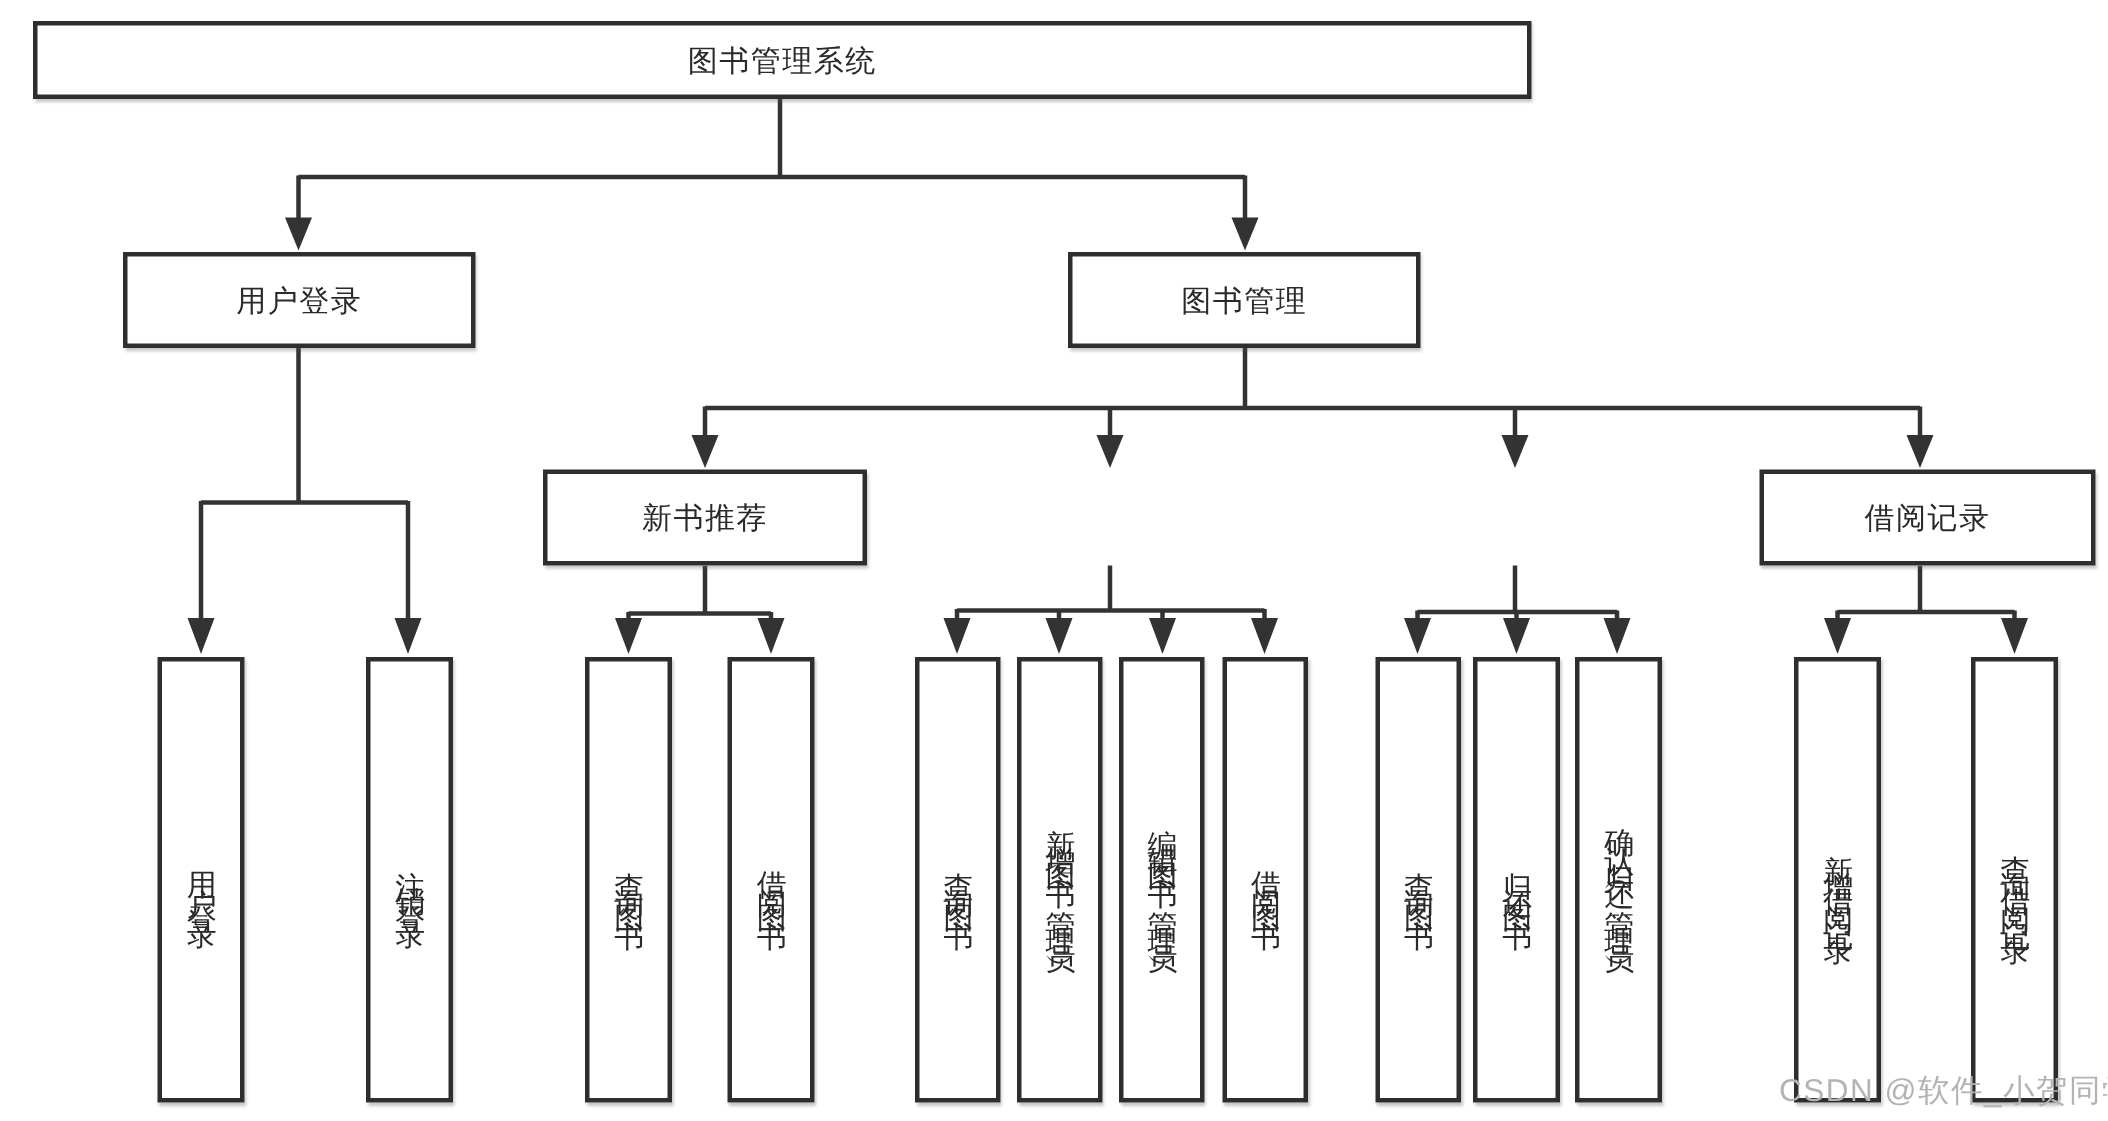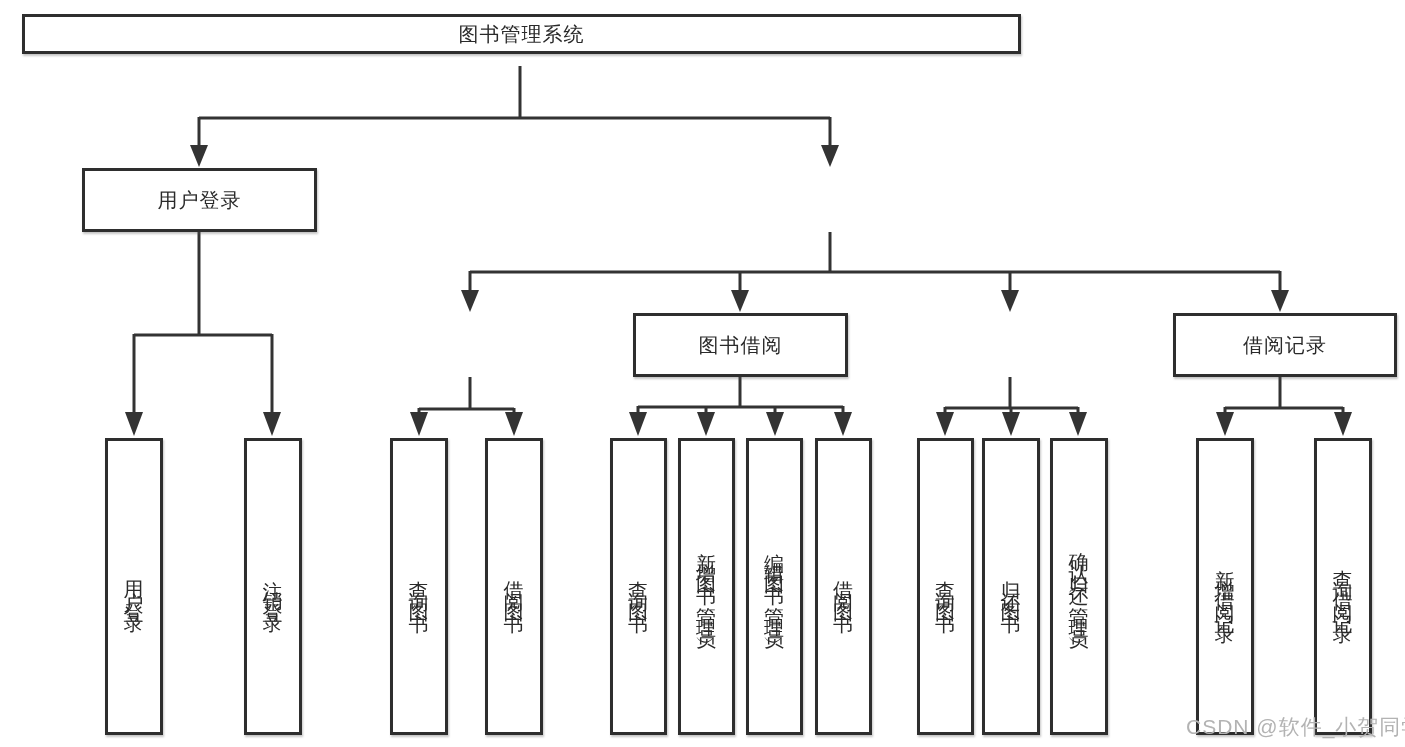--- a/index.html
+++ b/index.html
@@ -112,25 +112,26 @@
     <g>
       <path d="M1280 377 V408"></path>
       <path d="M1225 408 H1343"></path>
       <path d="M1225 407 V414"></path>
       <path d="M1343 407 V414"></path>
       <polygon points="1216,412 1234,412 1225,436" fill="#333333" stroke="none"></polygon>
       <polygon points="1334,412 1352,412 1343,436" fill="#333333" stroke="none"></polygon>
     </g>
   </svg>
 
-  <div class="node h" style="left:22px;top:14px;width:999px;height:40px">图书管理系统</div>
+  <div class="node h" style="left:22px;top:14px;width:999px;height:52px">图书管理系统</div>
 
   <div class="node h" style="left:82px;top:168px;width:235px;height:64px">用户登录</div>
+  <div class="node h" style="left:712px;top:168px;width:235px;height:64px">图书管理</div>
 
-  <div class="node h" style="left:633px;top:313px;width:215px;height:64px">图书借阅</div>
+  <div class="node h" style="left:362px;top:313px;width:216px;height:64px">新书推荐</div>
   <div class="node h" style="left:1173px;top:313px;width:224px;height:64px">借阅记录</div>
 
   <div class="node v" style="left:105px;top:438px;width:58px;height:297px">用户登录</div>
   <div class="node v" style="left:244px;top:438px;width:58px;height:297px">注销登录</div>
 
   <div class="node v" style="left:390px;top:438px;width:58px;height:297px">查询图书</div>
   <div class="node v" style="left:485px;top:438px;width:58px;height:297px">借阅图书</div>
 
   <div class="node v" style="left:610px;top:438px;width:57px;height:297px">查询图书</div>
   <div class="node v" style="left:678px;top:438px;width:57px;height:297px">新增图书（管理员）</div>

